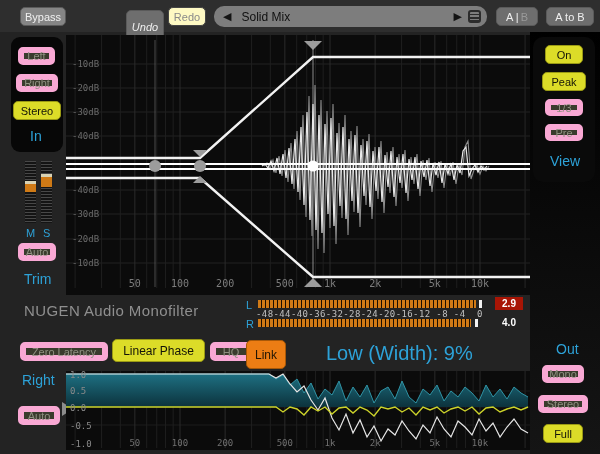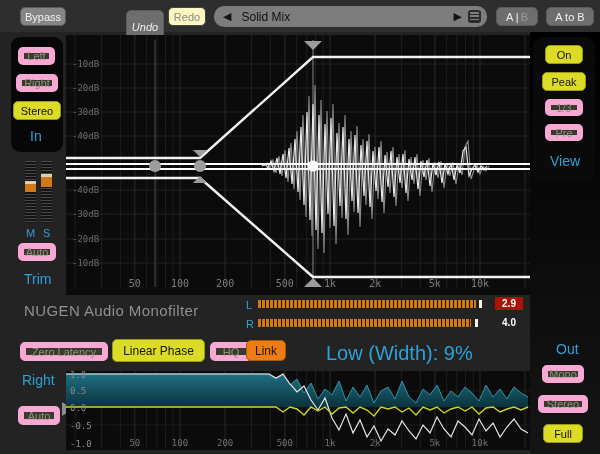--- a/index.html
+++ b/index.html
@@ -162,29 +162,30 @@
   <div class="abs btn yellow" style="left:542px;top:72px;width:44px;height:19px;">Peak</div>
   <div class="abs btn olive" style="left:545px;top:99px;width:38px;height:17px;">1/3</div>
   <div class="abs btn olive" style="left:545px;top:124px;width:38px;height:17px;">Pre</div>
   <div class="abs cyan lbl" style="left:550px;top:153px;">View</div>
 
   <div class="abs" id="brand" style="left:24px;top:302px;">NUGEN Audio Monofilter</div>
   <div class="abs cyan" style="left:246px;top:299px;font-size:11px;">L</div>
   <div class="abs cyan" style="left:246px;top:318px;font-size:11px;">R</div>
   <div class="abs hmeter" style="left:258px;top:300px;width:218px;"></div>
   <div class="abs hmark" style="left:479px;top:300px;"></div>
+  <div class="abs" id="meter-scale" style="left:256px;top:309px;">-48-44-40-36-32-28-24-20-16-12 -8 -4  0</div>
   <div class="abs hmeter" style="left:258px;top:319px;width:213px;"></div>
   <div class="abs hmark" style="left:475px;top:319px;"></div>
   <div class="abs valbox" style="left:495px;top:297px;background:#a81505;text-align:right;">2.9</div>
   <div class="abs valbox" style="left:495px;top:316px;">4.0</div>
 
   <div class="abs btn olive" style="left:20px;top:342px;width:88px;height:19px;">Zero Latency</div>
   <div class="abs btn yellow" style="left:112px;top:339px;width:93px;height:23px;font-size:12px;">Linear Phase</div>
   <div class="abs btn olive" style="left:210px;top:342px;width:42px;height:19px;">HQ</div>
-  <div class="abs btn orange" style="left:246px;top:340px;width:40px;height:21px;font-size:12px;">Link</div>
+  <div class="abs btn orange" style="left:246px;top:340px;width:40px;height:29px;font-size:12px;">Link</div>
   <div class="abs cyan" id="readout" style="left:326px;top:342px;">Low (Width): 9%</div>
 
   <div class="abs cyan lbl" style="left:556px;top:341px;">Out</div>
   <div class="abs btn olive" style="left:542px;top:365px;width:42px;height:18px;">Mono</div>
   <div class="abs btn olive" style="left:538px;top:395px;width:50px;height:18px;">Stereo</div>
   <div class="abs btn yellow" style="left:543px;top:424px;width:40px;height:19px;">Full</div>
 
   <div class="abs cyan lbl" style="left:22px;top:372px;">Right</div>
   <div class="abs btn olive" style="left:18px;top:406px;width:42px;height:19px;">Auto</div>
   <div class="abs ptr" style="left:62px;top:402px;"></div>

